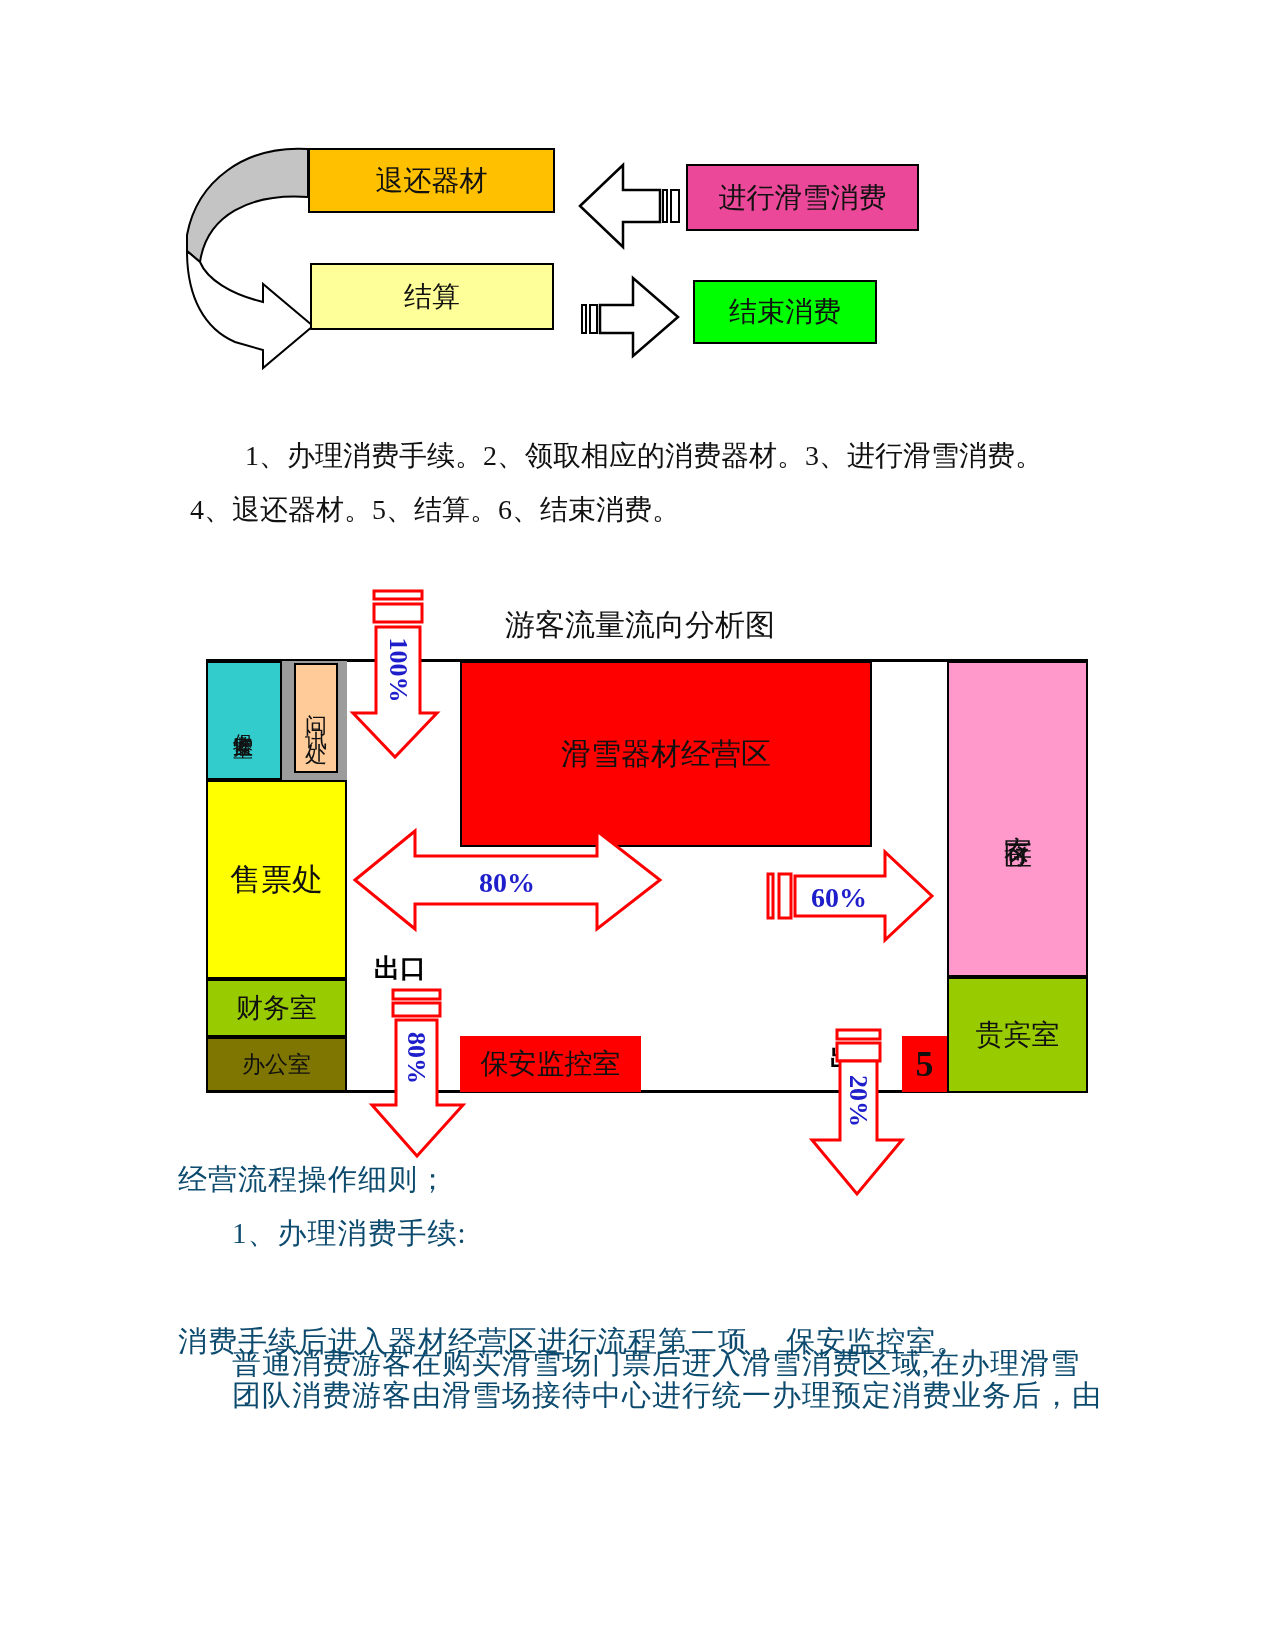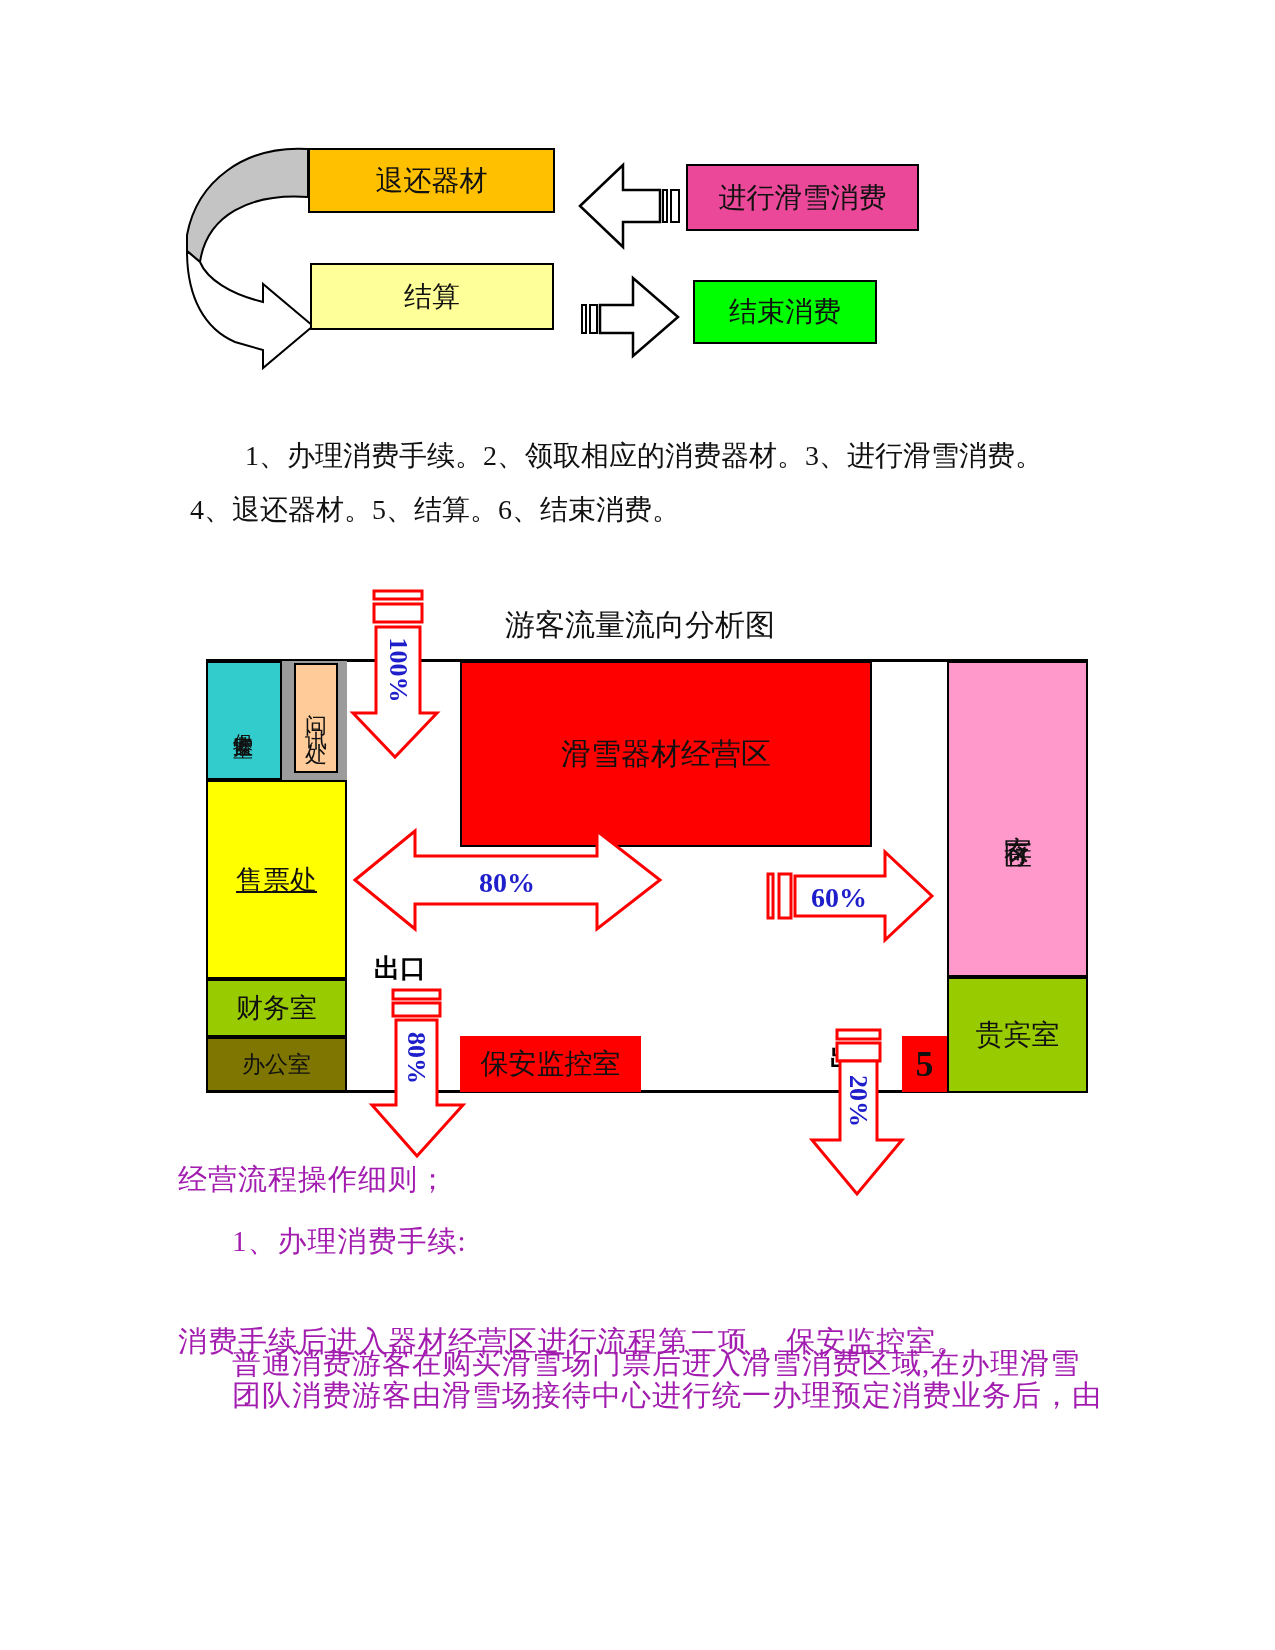--- a/index.html
+++ b/index.html
@@ -6,21 +6,21 @@
   #page{position:relative;width:1275px;height:1650px;background:#ffffff;overflow:hidden;
         font-family:"Liberation Serif","DejaVu Serif",serif;color:#111;}
   .abs{position:absolute;box-sizing:border-box;}
   .box{position:absolute;box-sizing:border-box;border:2px solid #000;
        display:flex;align-items:center;justify-content:center;text-align:center;}
   .noborder{border:none;}
   .vtext{writing-mode:vertical-rl;text-orientation:upright;}
   .serif28{font-size:28px;}
   .blue-label{fill:#1E1ECB;font-weight:bold;font-family:"Liberation Serif","DejaVu Serif",serif;}
   .exit{font-family:Liberation Sans, sans-serif;font-weight:700;font-size:26px;color:#000;}
-  .bodyline{position:absolute;font-size:29px;letter-spacing:1px;white-space:pre;color:#a21caf;}
+  .bodyline{position:absolute;font-size:29px;letter-spacing:1px;white-space:pre;color:#0c4a6e;}
   svg{position:absolute;overflow:visible;}
 </style>
 </head>
 <body>
 
 <div id="page">
 
   <svg class="abs" style="left:175px;top:143px;" width="150" height="230" viewBox="0 0 150 230">
     <path d="M133,6 C70,2 22,38 12,92 L12,108 L25,119 C32,72 75,50 133,54 Z" fill="#C4C4C4" stroke="#000" stroke-width="2"></path>
     <path d="M12,108 C12,155 30,186 60,199 L88,207 L88,225 L138,183 L88,141 L88,159 C55,151 32,136 25,119 Z" fill="#fff" stroke="#000" stroke-width="2"></path>
@@ -64,21 +64,21 @@
   <div class="box" style="left:206px;top:661px;width:76px;height:119px;background:#33CCCC;">
     <span class="vtext" style="font-size:20px;letter-spacing:1px;">保安监控室</span>
   </div>
 
   <div class="abs" style="left:282px;top:661px;width:65px;height:119px;background:#9C9C9C;"></div>
   <div class="box" style="left:294px;top:663px;width:44px;height:110px;background:#FFCC99;">
     <span class="vtext" style="font-size:22px;letter-spacing:14px;">问讯处</span>
   </div>
 
   <div class="box" style="left:206px;top:780px;width:141px;height:199px;background:#FFFF00;">
-    <span style="font-size:27px;text-decoration:underline;">售票处</span>
+    <span style="font-size:31px;">售票处</span>
   </div>
 
   <div class="box" style="left:206px;top:979px;width:141px;height:58px;background:#99CC00;">
     <span style="font-size:27px;">财务室</span>
   </div>
 
   <div class="box" style="left:206px;top:1037px;width:141px;height:55px;background:#7E7600;">
     <span style="font-size:23px;">办公室</span>
   </div>
 
@@ -133,18 +133,18 @@
   </svg>
 
   <svg style="left:806px;top:1026px;" width="100" height="172" viewBox="0 0 100 172">
     <rect x="31" y="4" width="43" height="9" fill="#fff" stroke="#FF0000" stroke-width="3"></rect>
     <rect x="31" y="17" width="43" height="18" fill="#fff" stroke="#FF0000" stroke-width="3"></rect>
     <polygon points="34,35 71,35 71,114 96,114 51,168 6,114 34,114" fill="#fff" stroke="#FF0000" stroke-width="3"></polygon>
     <text class="blue-label" x="52" y="75" font-size="26" text-anchor="middle" dominant-baseline="central" transform="rotate(90 52 75)">20%</text>
   </svg>
 
   <div class="bodyline" style="left:178px;top:1160px;">经营流程操作细则；</div>
-  <div class="bodyline" style="left:232px;top:1214px;margin-top:8px;">1、办理消费手续:</div>
+  <div class="bodyline" style="left:232px;top:1214px;">1、办理消费手续:</div>
   <div class="bodyline" style="left:232px;top:1344px;">普通消费游客在购买滑雪场门票后进入滑雪消费区域,在办理滑雪</div>
   <div class="bodyline" style="left:178px;top:1322px;">消费手续后进入器材经营区进行流程第二项， 保安监控室。</div>
   <div class="bodyline" style="left:232px;top:1376px;">团队消费游客由滑雪场接待中心进行统一办理预定消费业务后，由</div>
 
 </div>
 
 </body></html>

